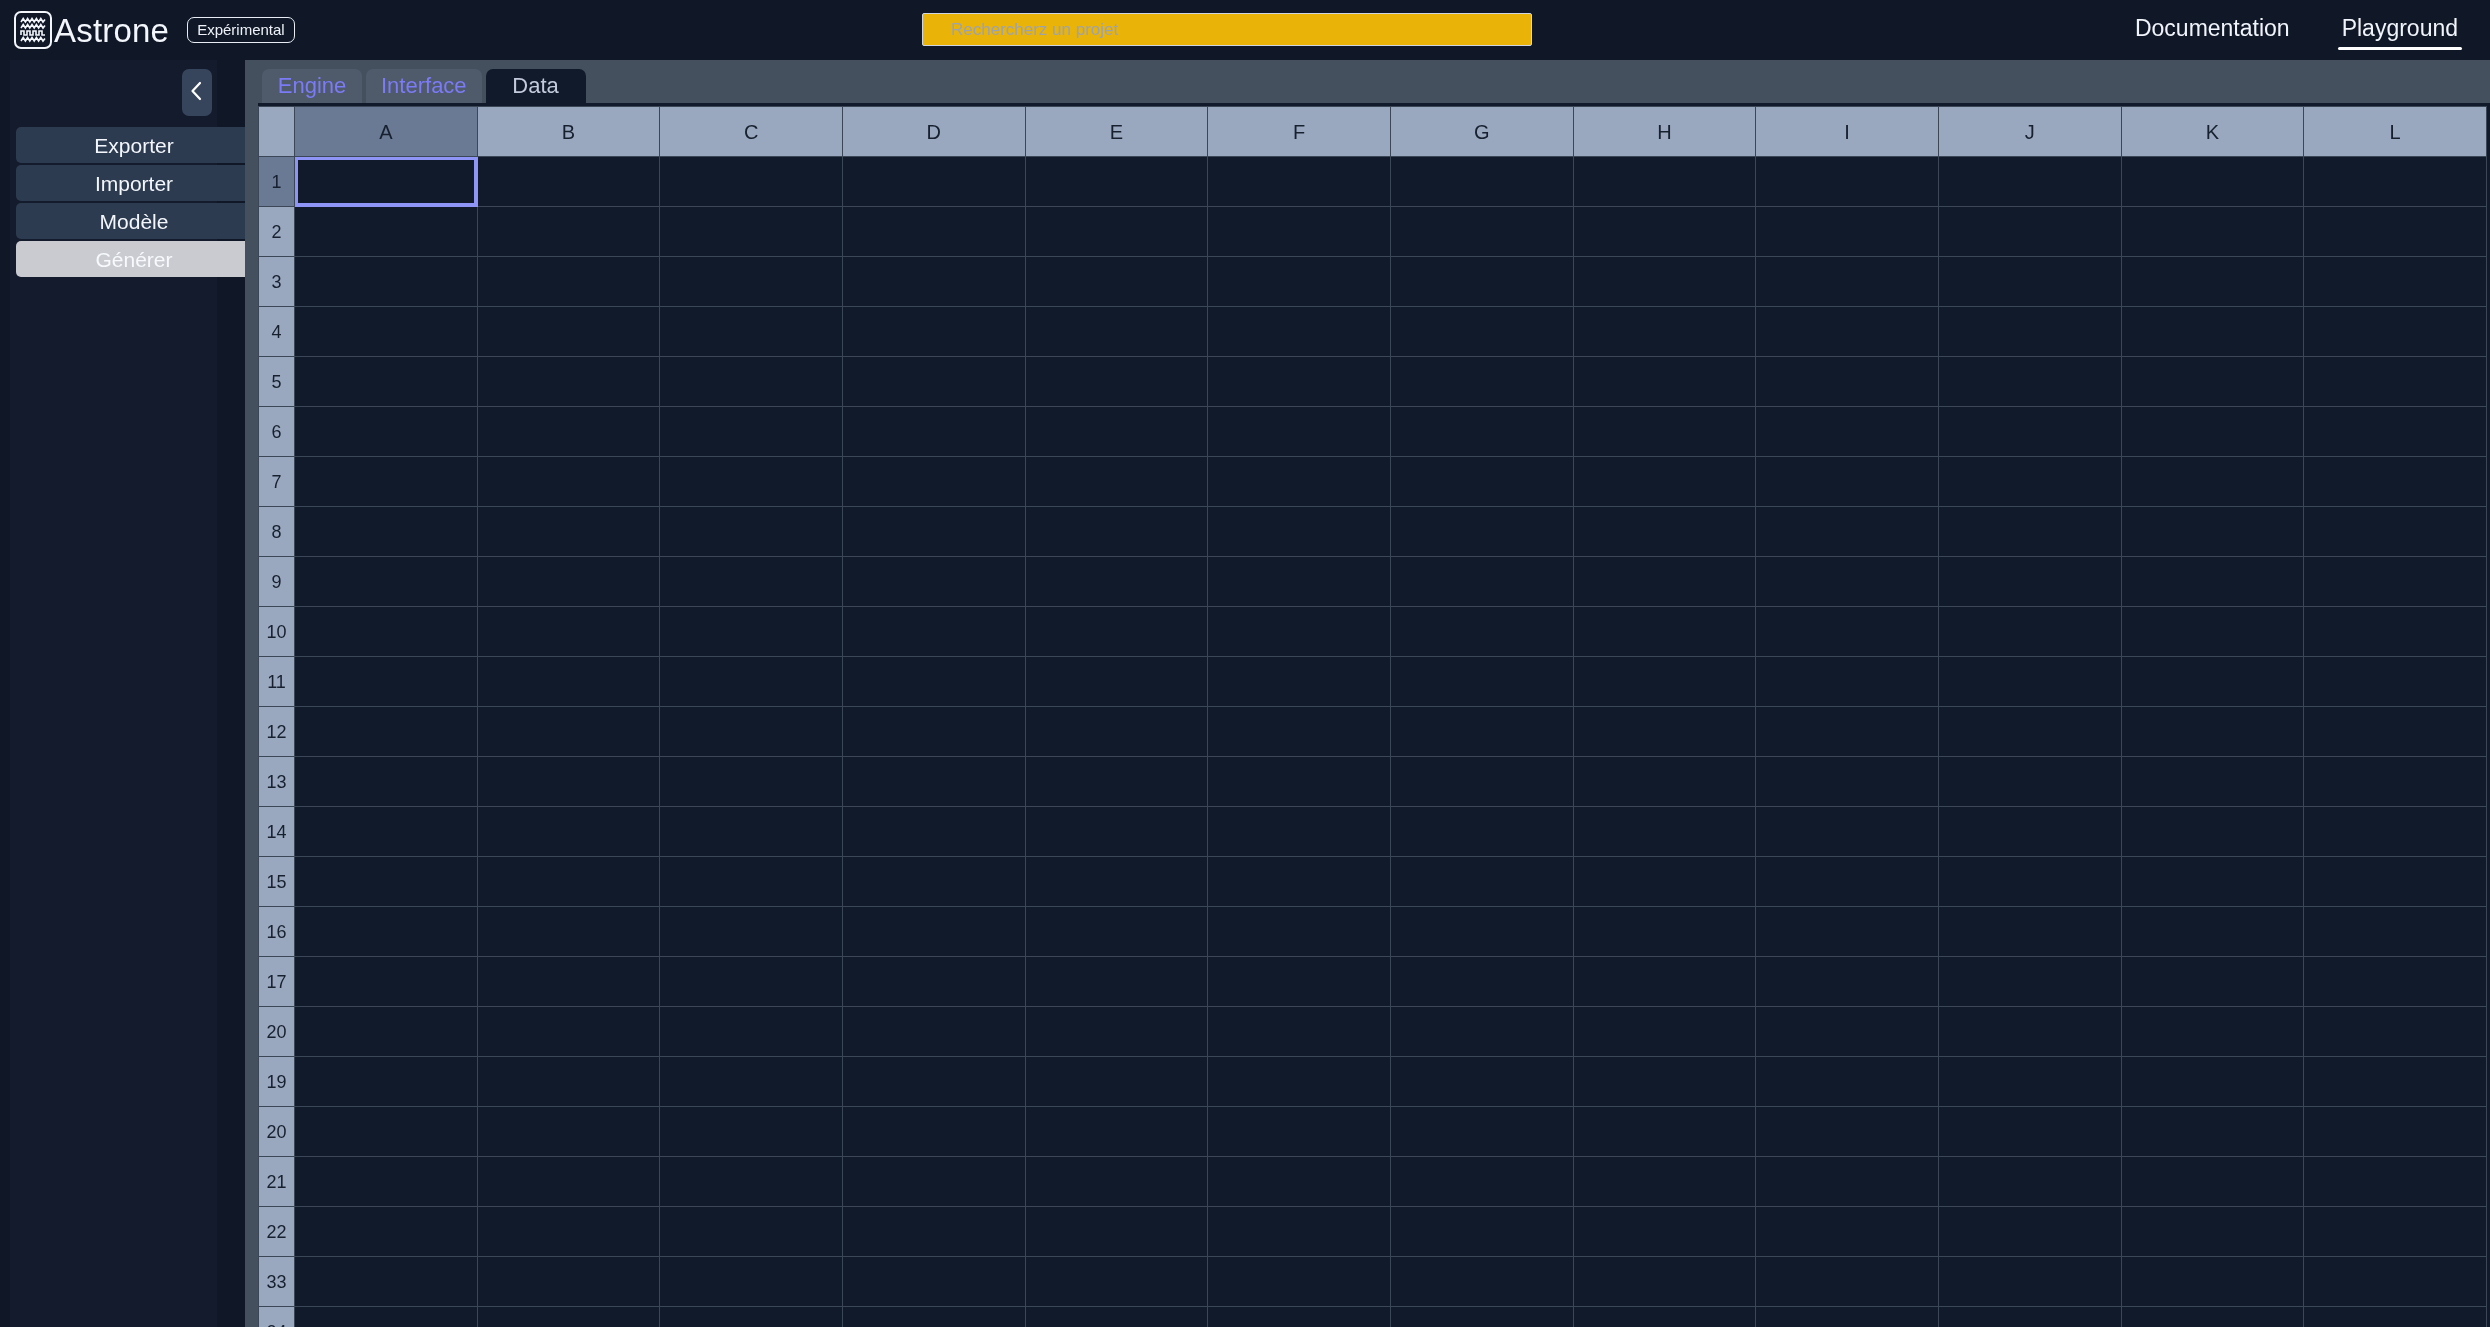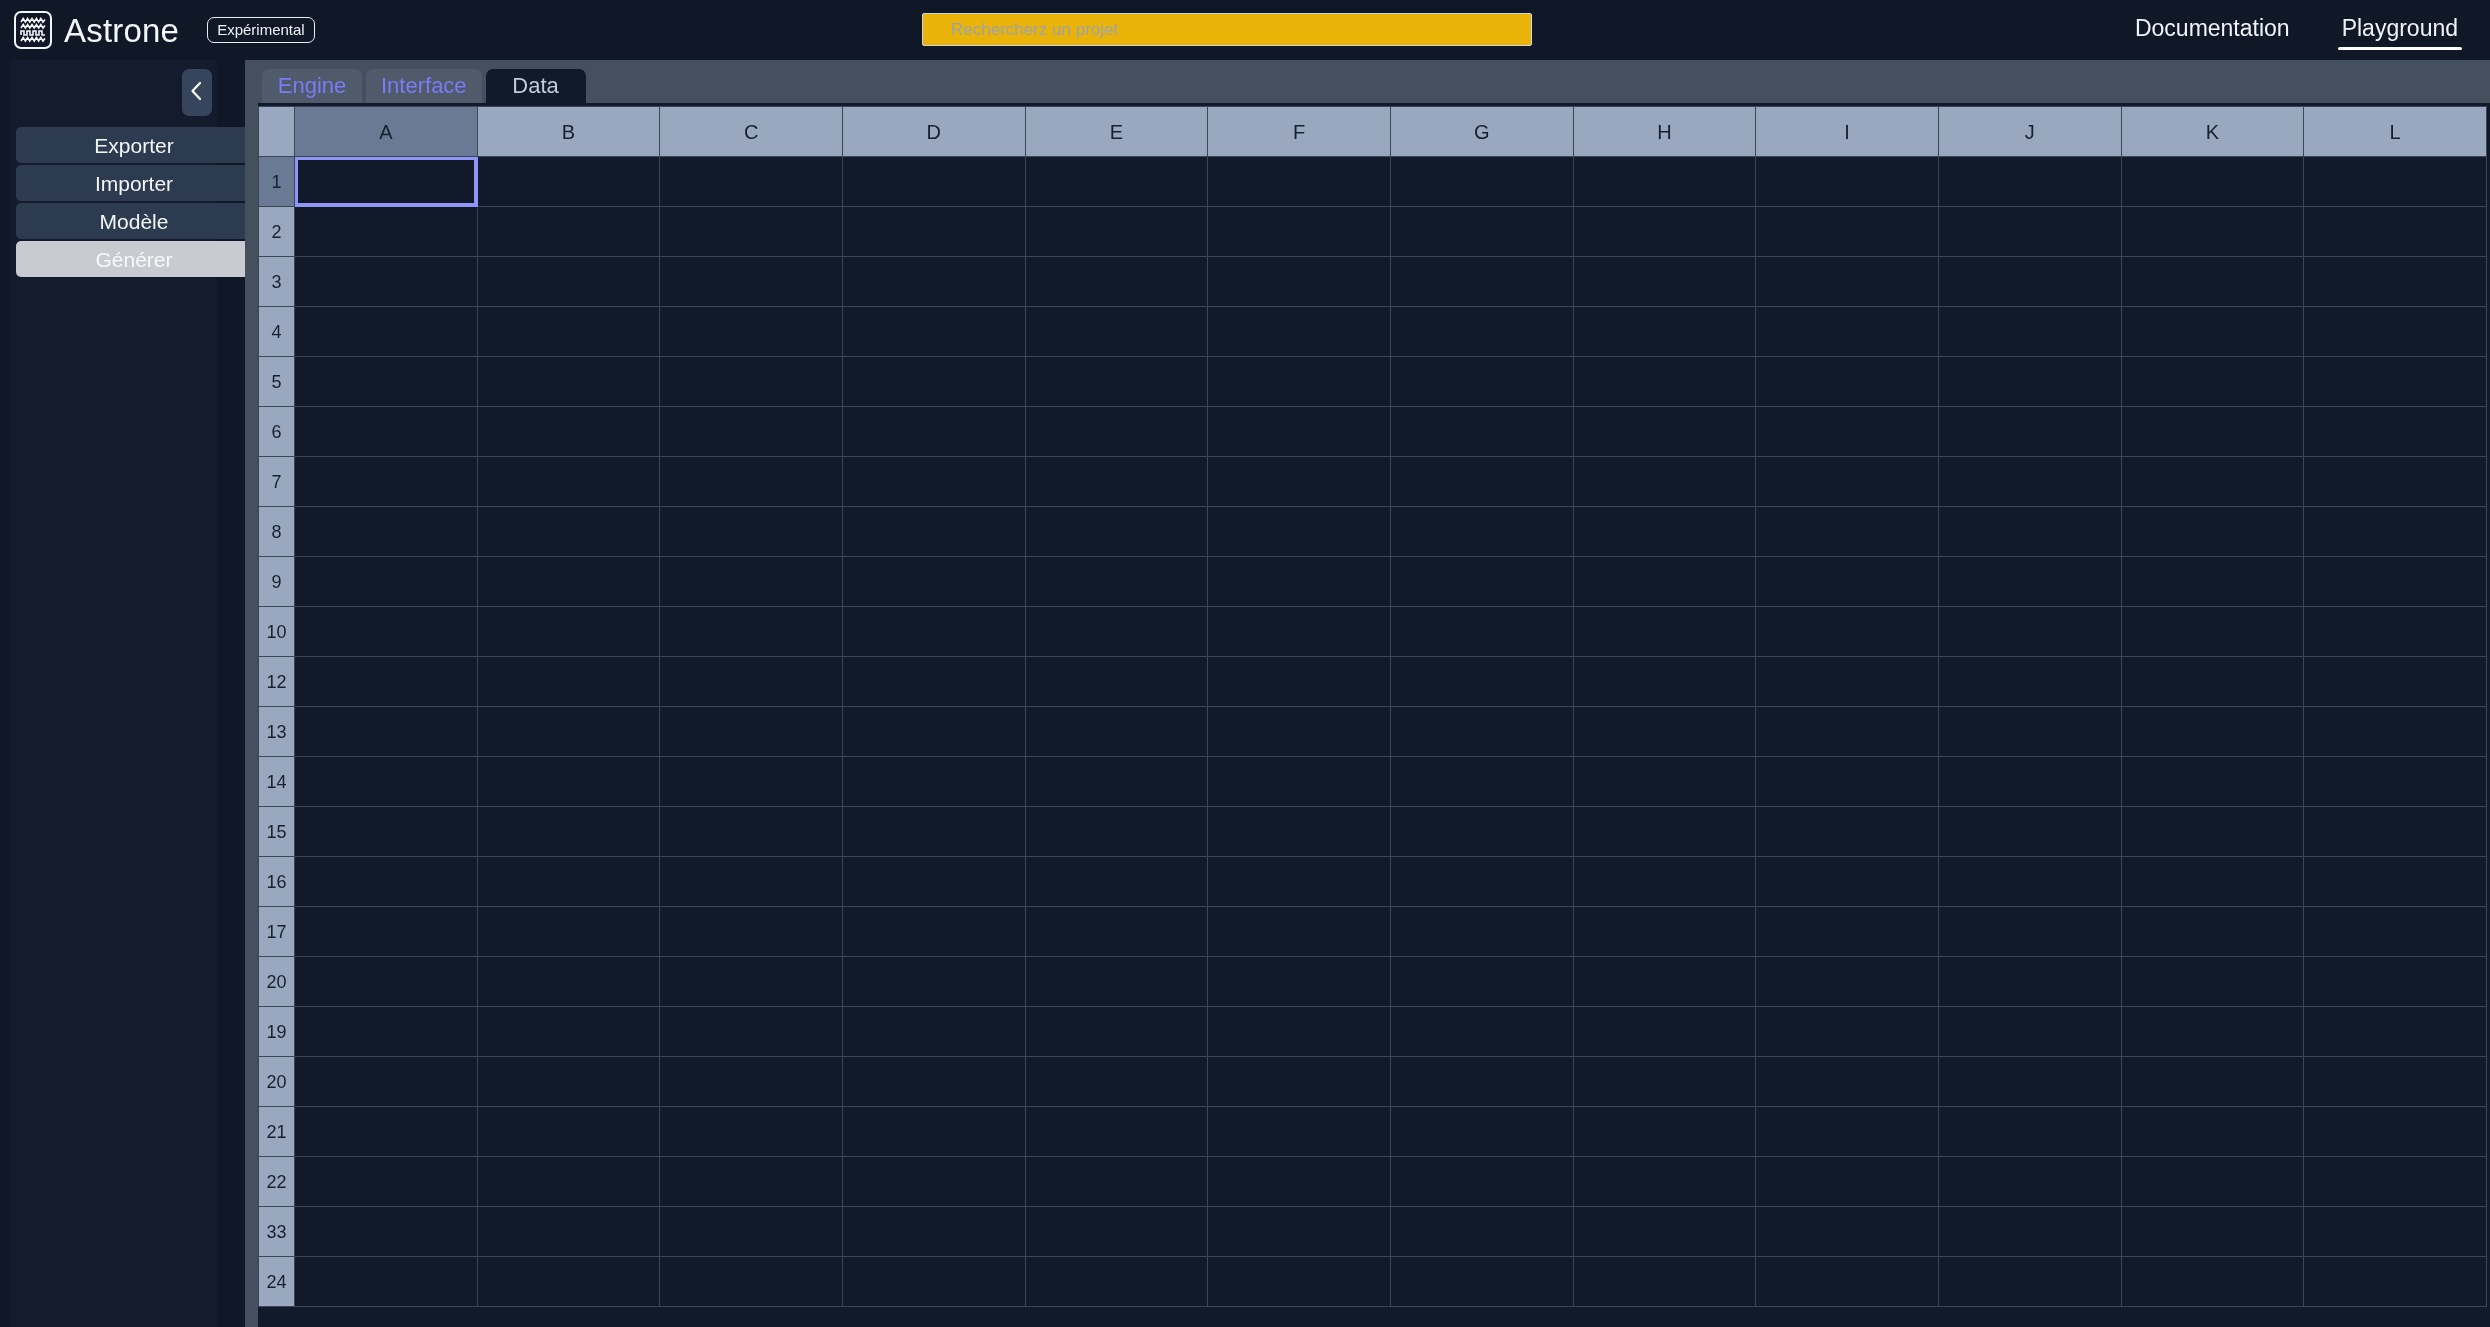--- a/index.html
+++ b/index.html
@@ -20,21 +20,21 @@
     width: 2490px;
     height: 60px;
     background: #101828;
     display: flex;
     align-items: center;
   }
 
   .brand {
     display: flex;
     align-items: center;
-    gap: 12px;
+    gap: 2px;
     padding-left: 14px;
   }
 
   .logo-box {
     width: 38px; height: 38px;
     border: 2px solid #f2f5fa;
     border-radius: 7px;
     display: flex;
     align-items: center;
     justify-content: center;
@@ -482,20 +482,35 @@
             <td class="cell"></td>
             <td class="cell"></td>
             <td class="cell"></td>
             <td class="cell"></td>
             <td class="cell"></td>
             <td class="cell"></td>
             <td class="cell"></td>
             <td class="cell"></td>
           </tr>
           <tr>
+            <th class="rowhead">11</th>
+            <td class="cell"></td>
+            <td class="cell"></td>
+            <td class="cell"></td>
+            <td class="cell"></td>
+            <td class="cell"></td>
+            <td class="cell"></td>
+            <td class="cell"></td>
+            <td class="cell"></td>
+            <td class="cell"></td>
+            <td class="cell"></td>
+            <td class="cell"></td>
+            <td class="cell"></td>
+          </tr>
+          <tr>
             <th class="rowhead">12</th>
             <td class="cell"></td>
             <td class="cell"></td>
             <td class="cell"></td>
             <td class="cell"></td>
             <td class="cell"></td>
             <td class="cell"></td>
             <td class="cell"></td>
             <td class="cell"></td>
             <td class="cell"></td>

